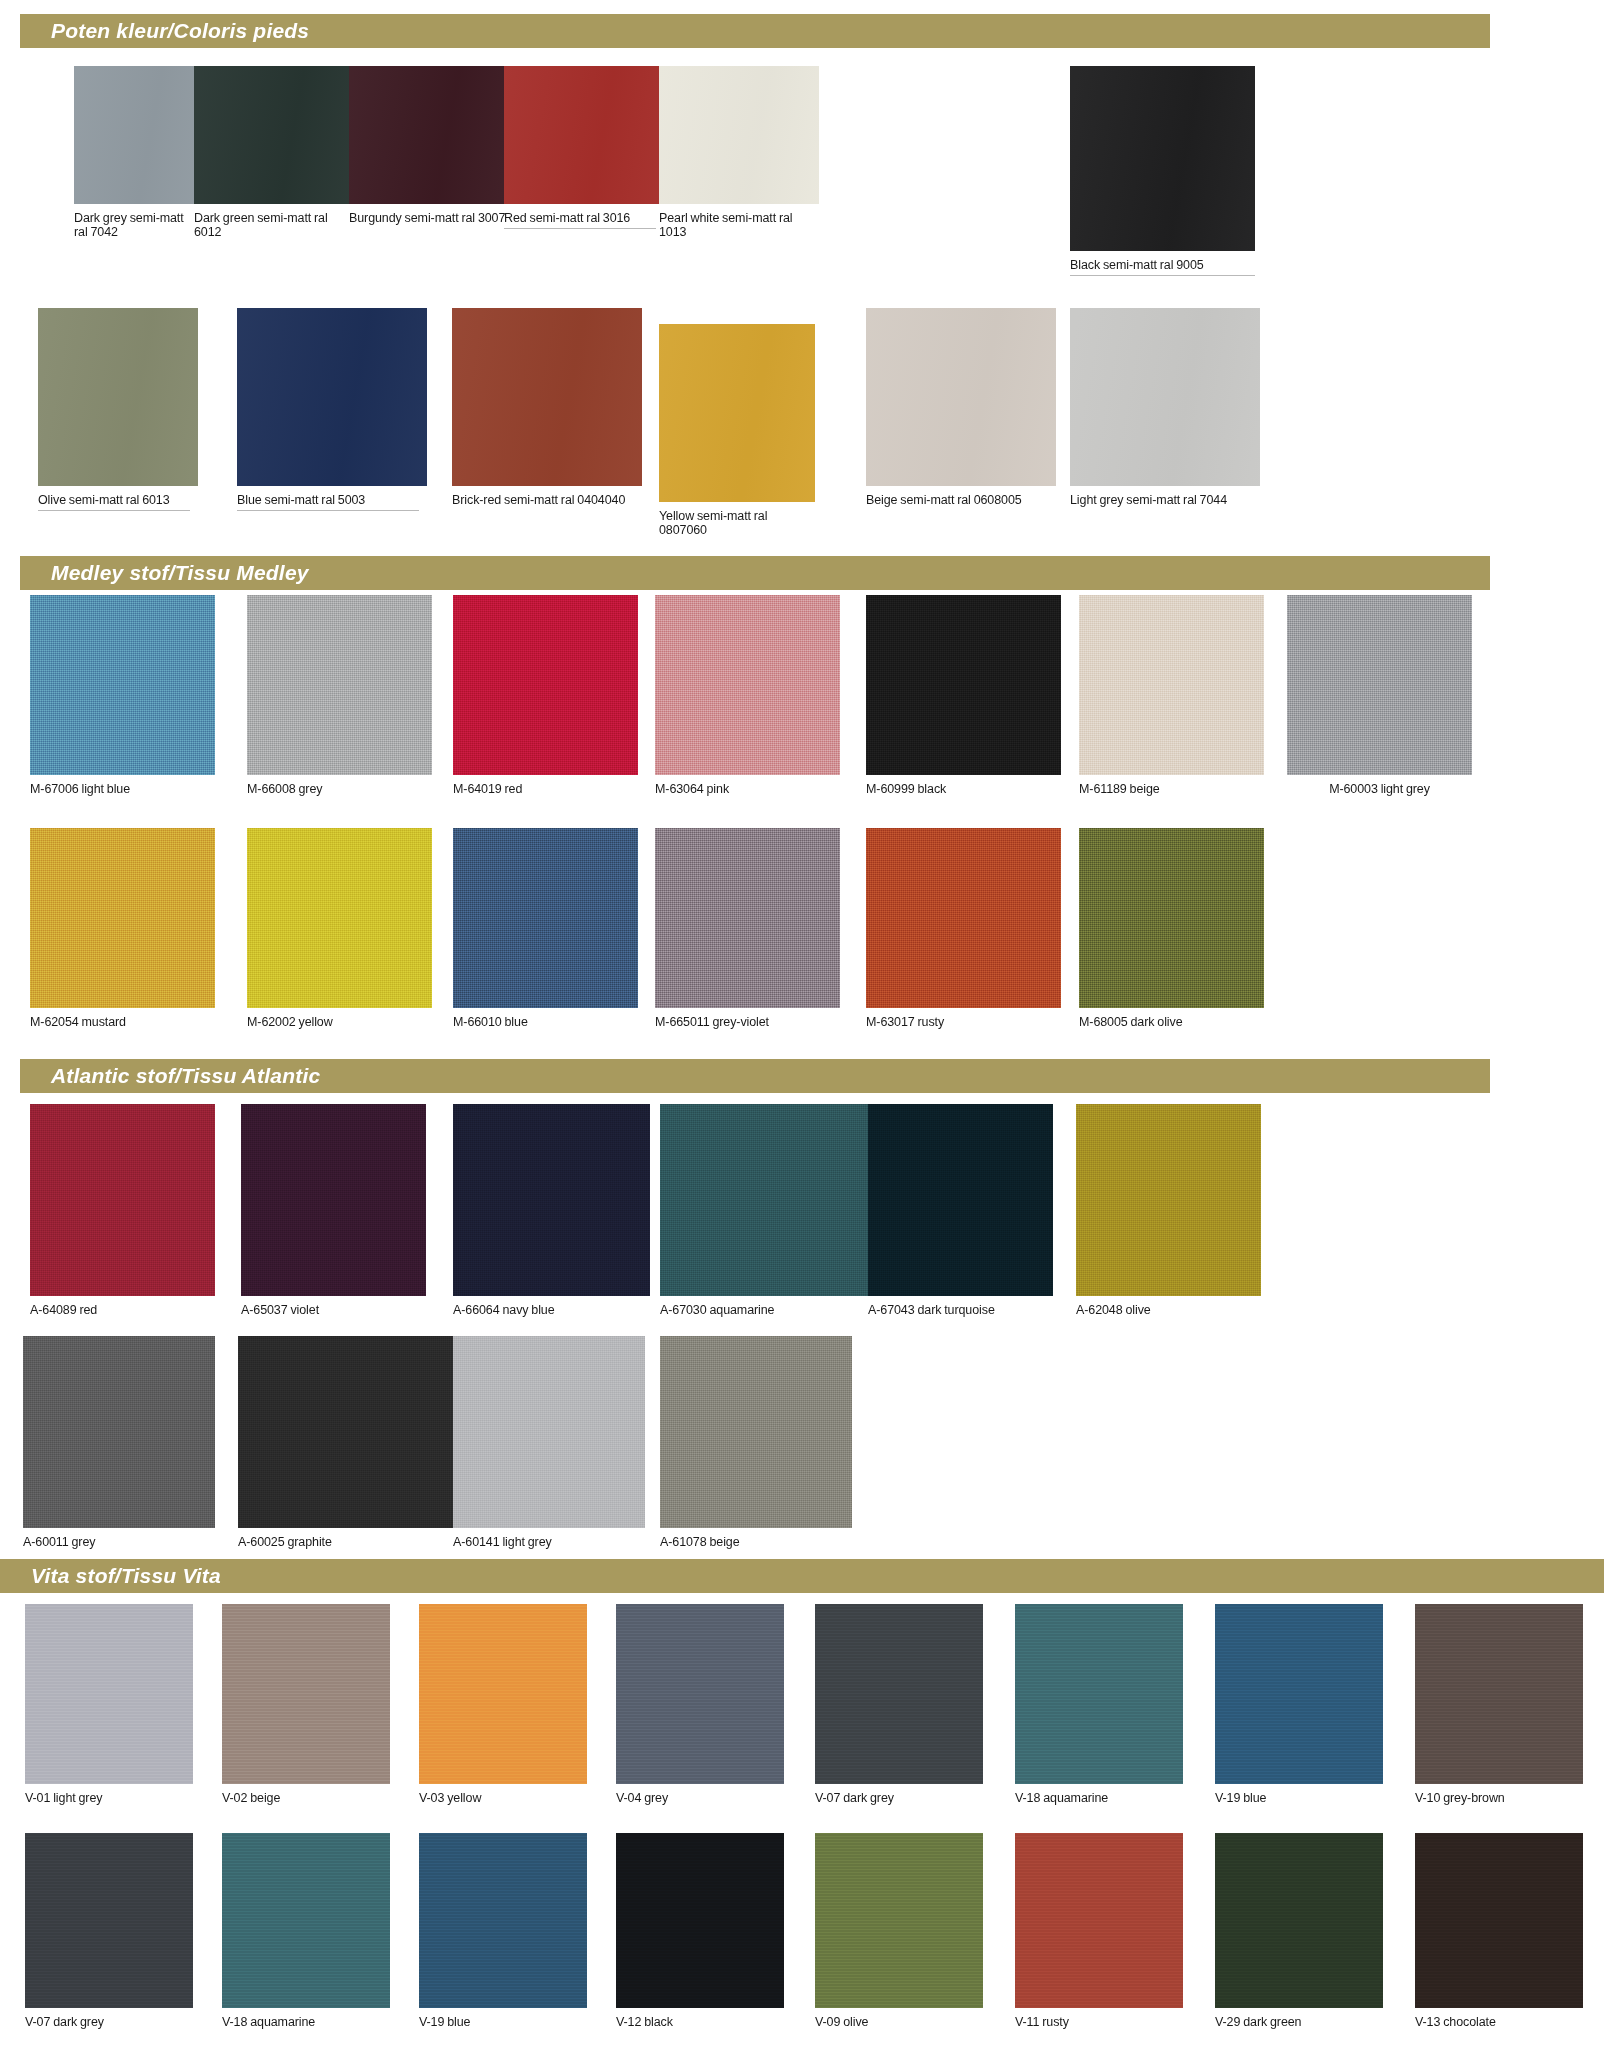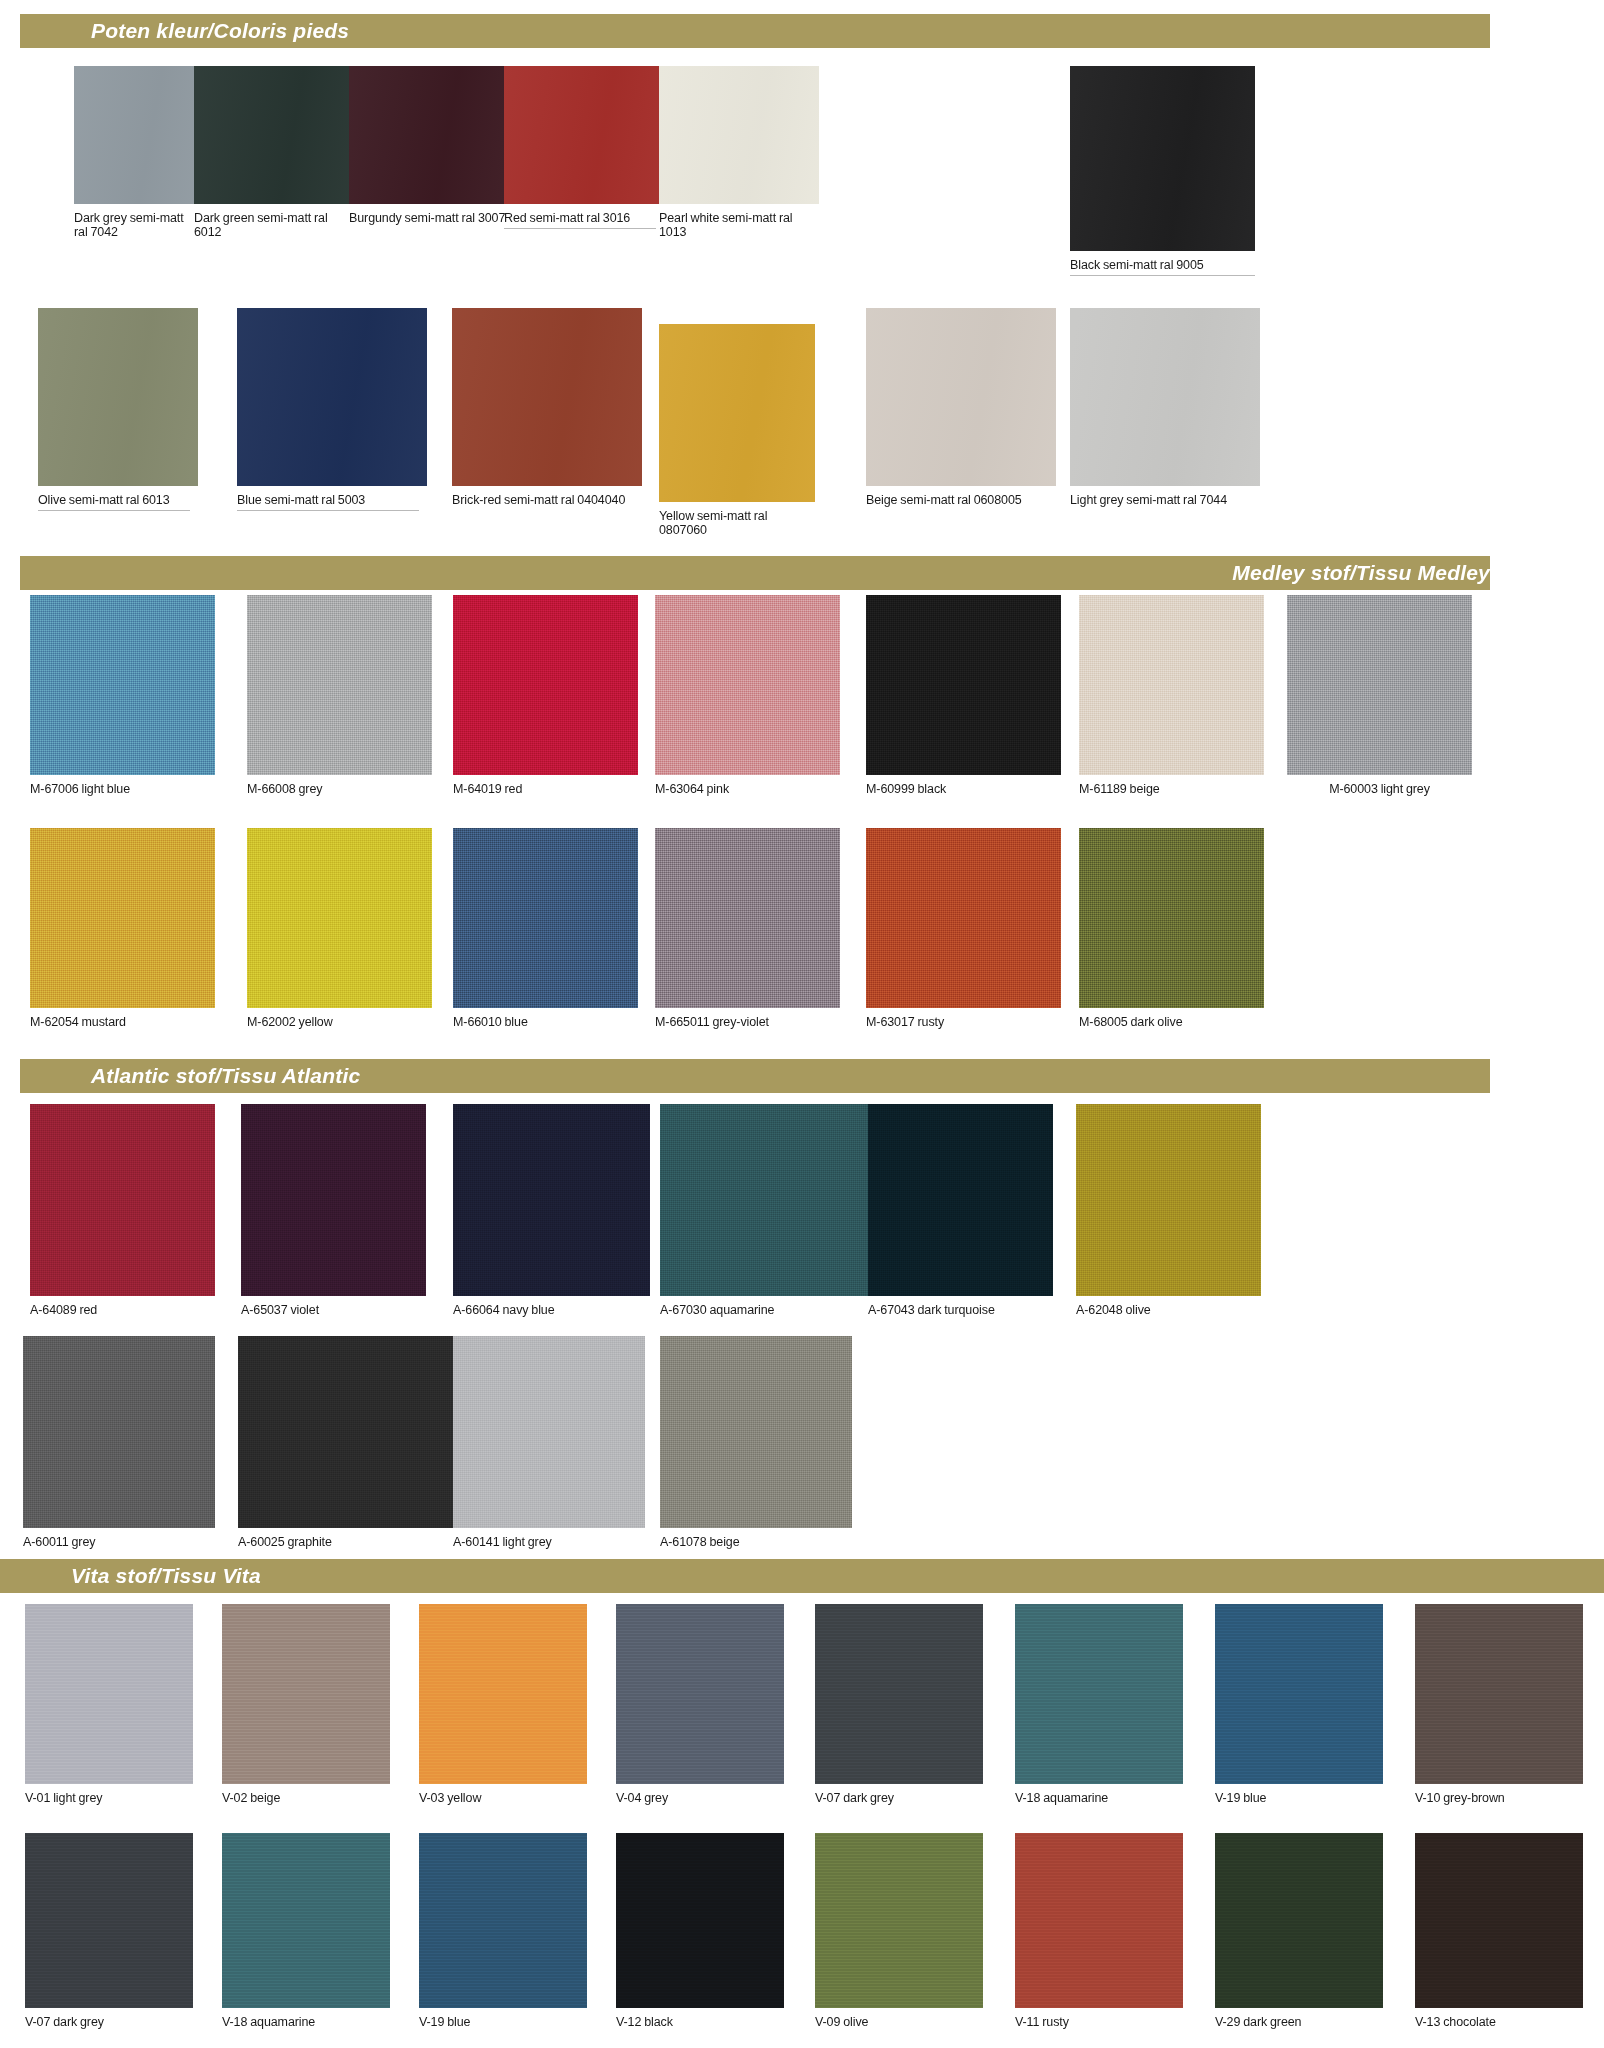--- a/index.html
+++ b/index.html
@@ -17,21 +17,20 @@
     background: #fff;
   }
 
   
   .section-bar {
     position: absolute;
     height: 34px;
     background: #a89a5e;
     display: flex;
     align-items: center;
-    padding-left: 40px;
   }
   .section-bar .bar-title {
     color: #ffffff;
     font-style: italic;
     font-weight: bold;
     font-size: 21px;
     letter-spacing: 0.2px;
     padding-left: 31px;
     white-space: nowrap;
   }
@@ -161,21 +160,21 @@
     <div class="swatch" style="left:866px; top:0; width:190px;">
       <span class="chip tex-paint" style="height:178px; background:#d3cbc3;"></span>
       <div class="label">Beige semi-matt ral 0608005</div>
     </div>
     <div class="swatch" style="left:1070px; top:0; width:190px;">
       <span class="chip tex-paint" style="height:178px; background:#c8c8c6;"></span>
       <div class="label">Light grey semi-matt ral 7044</div>
     </div>
   </div>
 
-  <div class="section-bar" style="left:20px; top:556px; width:1470px;justify-content:flex-end;">
+  <div class="section-bar" style="left:20px; top:556px; width:1470px;">
     <span class="bar-title">Medley stof/Tissu Medley</span>
   </div>
 
   <div class="swatch-grid" style="left:0; top:595px;">
     <div class="swatch" style="left:30px; top:0; width:185px;">
       <span class="chip tex-medley" style="height:180px; background:#538dae;"></span>
       <div class="label">M-67006 light blue</div>
     </div>
     <div class="swatch" style="left:247px; top:0; width:185px;">
       <span class="chip tex-medley" style="height:180px; background:#a8aaab;"></span>

